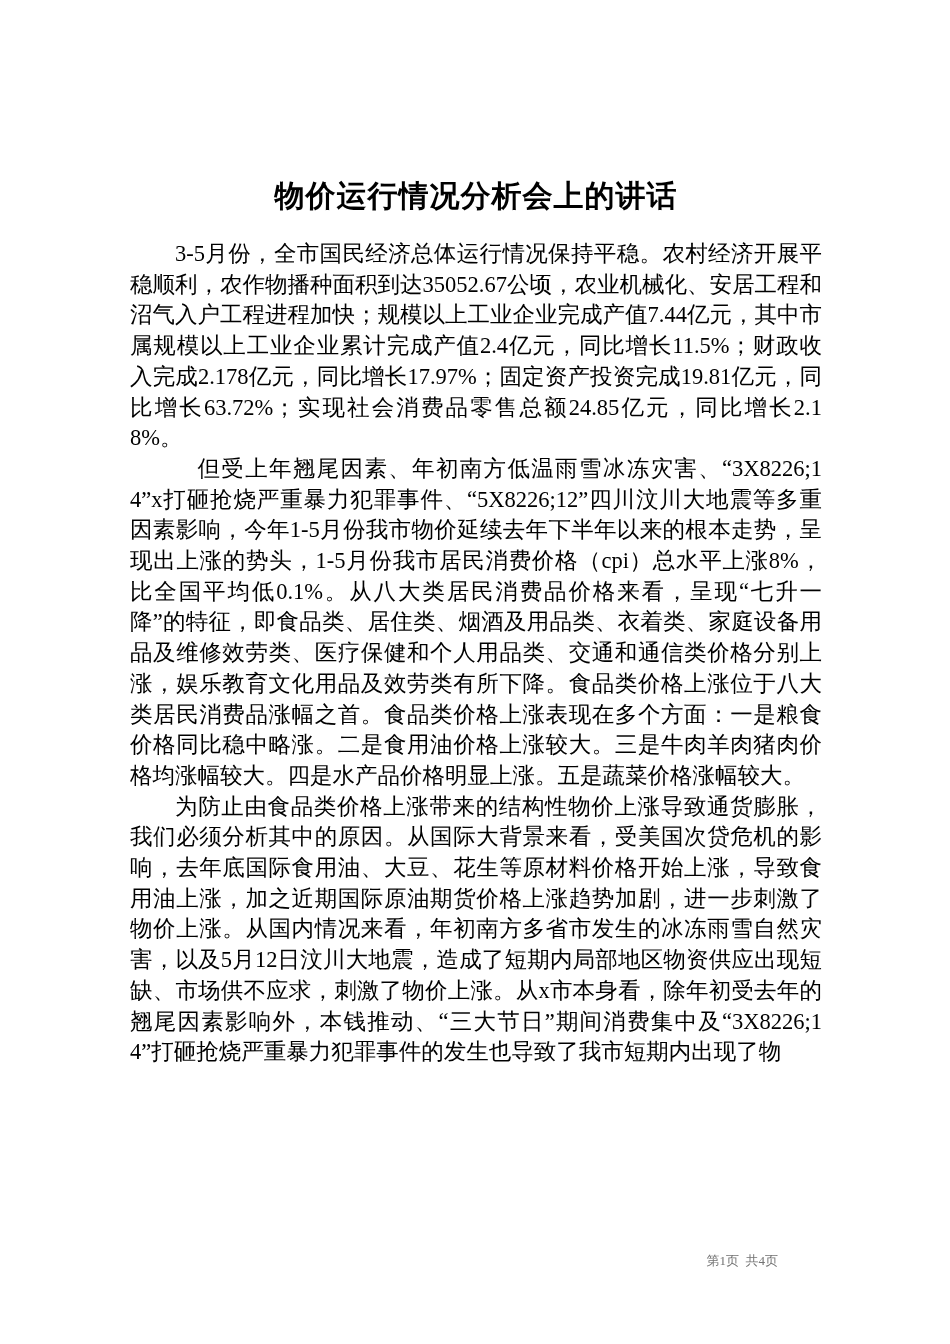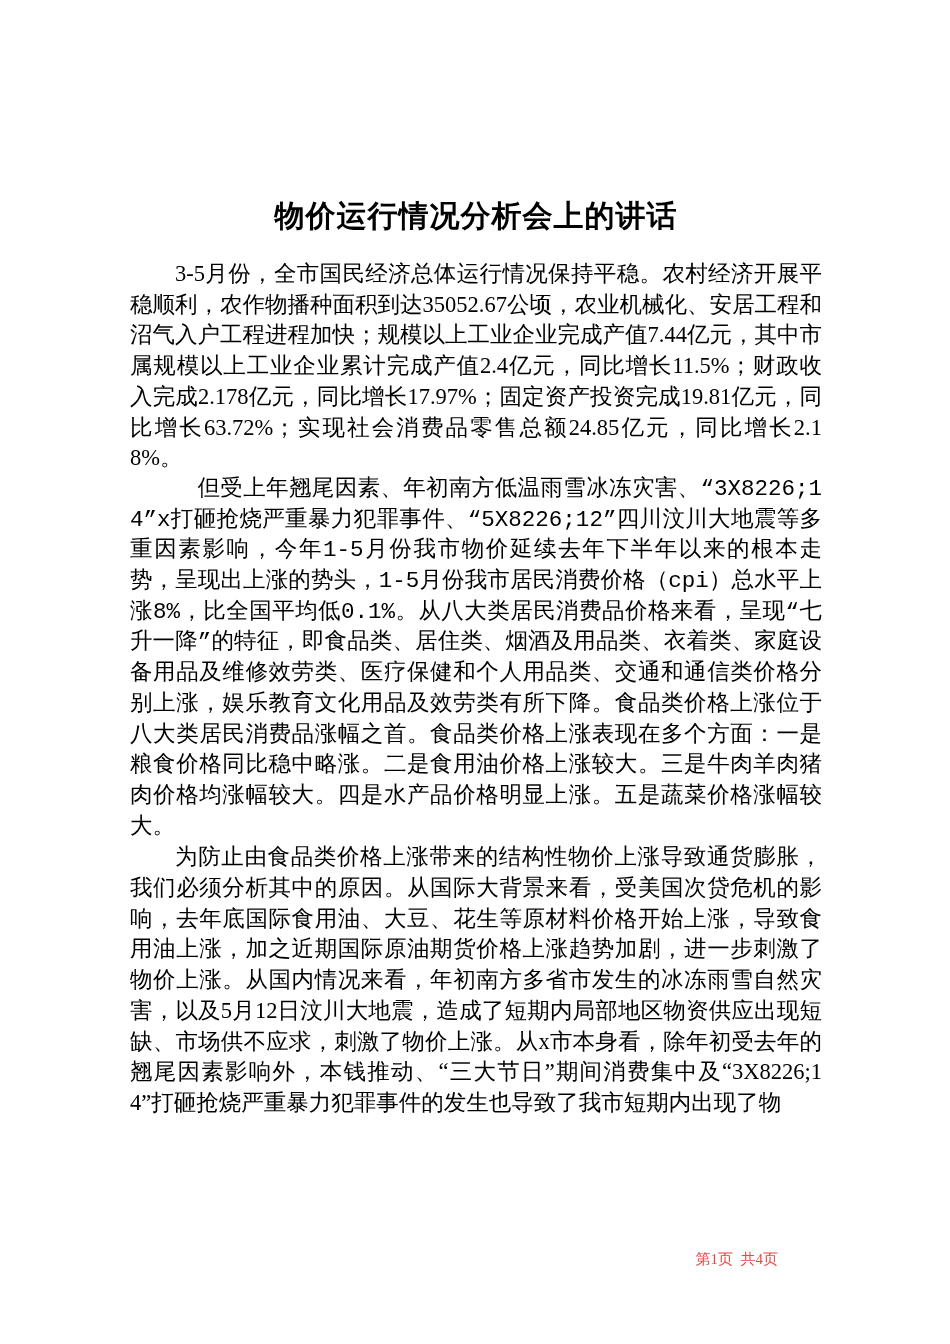--- a/index.html
+++ b/index.html
@@ -14,49 +14,47 @@
     background: #ffffff;
     color: #000000;
     font-family: "Liberation Serif", "DejaVu Serif", serif;
     overflow: hidden;
   }
   .content {
     position: absolute;
     left: 130px;
     top: 176px;
     width: 692px;
-    margin-top: 20px;
   }
   .doc-title {
     font-size: 30px;
     font-weight: bold;
     text-align: center;
     margin: 0 0 24px 0;
     letter-spacing: 1px;
     line-height: 1.3;
   }
   .para {
     font-size: 22.5px;
     line-height: 30.7px;
     text-align: justify;
     text-justify: inter-ideograph;
     margin: 0;
     text-indent: 2em;
     word-break: break-all;
   }
   .para.indent-3 {
     text-indent: 3em;
-    font-family: Liberation Mono, monospace;
   }
   .footer {
     position: absolute;
     right: 172px;
     bottom: 58px;
-    font-size: 15px;
-    color: #ef4444;
+    font-size: 13px;
+    color: #737373;
     white-space: pre;
   }
 </style>
 </head>
 <body>
 
 <div class="page">
   <div class="content">
     <h1 class="doc-title">物价运行情况分析会上的讲话</h1>
 

